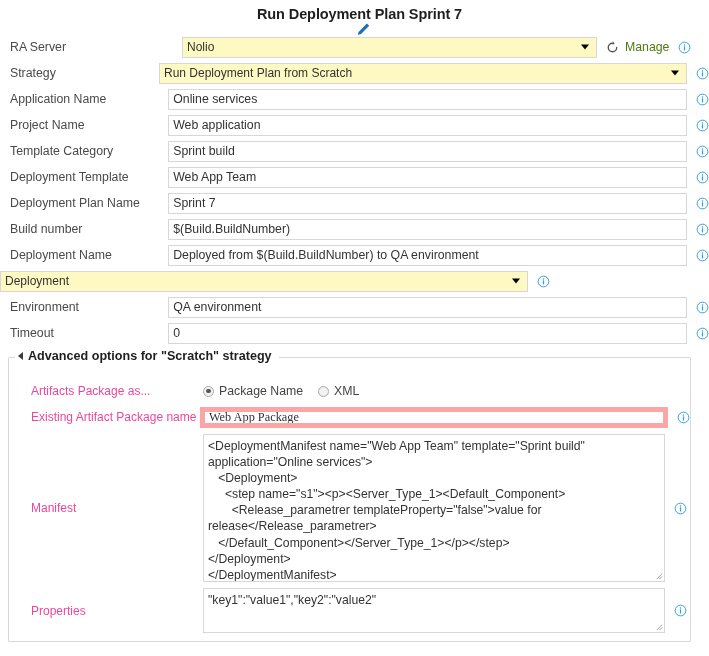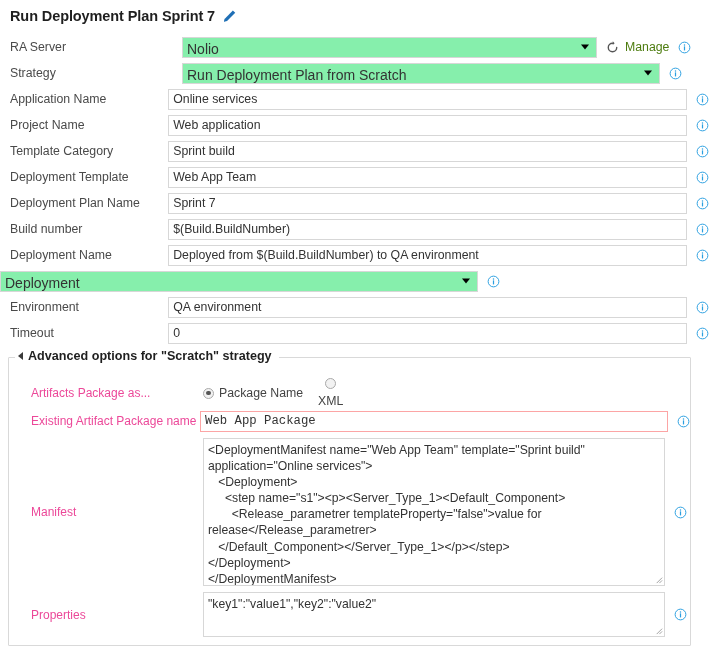--- a/index.html
+++ b/index.html
@@ -16,20 +16,21 @@
     overflow: hidden;
     position: relative;
   }
 
   
   .title-bar {
     display: flex;
     align-items: center;
     padding: 6px 0 8px 10px;
     height: 20px;
+    flex-direction: column;
   }
   .title-text {
     font-size: 14.5px;
     font-weight: bold;
     color: #1f1f1f;
     letter-spacing: -0.1px;
   }
   .pencil-icon {
     margin-left: 7px;
     display: inline-flex;
@@ -70,42 +71,42 @@
     padding: 0 4px;
     outline: none;
   }
   .txt.w-full { width: 563px; }
 
   
   .sel {
     box-sizing: border-box;
     height: 21px;
     border: 1px solid #d7d7d7;
-    background: #86efac;
-    font-size: 14px;
+    background: #fef9c3;
+    font-size: 12px;
     color: #333333;
     display: flex;
-    align-items: flex-end;
+    align-items: center;
     padding: 0 4px;
     position: relative;
     cursor: pointer;
   }
   .sel .arrow {
     position: absolute;
     right: 7px;
     top: 50%;
     transform: translateY(-50%);
     width: 0;
     height: 0;
     border-left: 4px solid transparent;
     border-right: 4px solid transparent;
     border-top: 5px solid #000000;
   }
   .sel.w-server { width: 415px; }
-  .sel.w-strategy { width: 478px; }
+  .sel.w-strategy { width: 528px; }
 
   .info-icon {
     width: 13px;
     height: 13px;
     margin-left: 9px;
     flex: 0 0 auto;
     cursor: pointer;
     display: inline-block;
   }
 
@@ -194,29 +195,29 @@
   .radio.checked::after {
     content: "";
     position: absolute;
     left: 2.4px;
     top: 2.4px;
     width: 4.2px;
     height: 4.2px;
     border-radius: 50%;
     background: #555555;
   }
-  .radio-opt + .radio-opt { margin-left: 8px; flex-direction: column; }
+  .radio-opt + .radio-opt { margin-left: 8px; }
 
   .atxt {
     box-sizing: border-box;
     width: 476px;
     height: 21px;
-    border: 1px solid #fca5a5;
+    border: 5px solid #fca5a5;
     background: #ffffff;
-    font-family: Liberation Mono, monospace;
+    font-family: Liberation Serif, serif;
     font-size: 12.3px;
     color: #333333;
     padding: 0 4px;
     outline: none;
   }
 
   .area-wrap { position: relative; }
   .ta {
     box-sizing: border-box;
     width: 462px;

